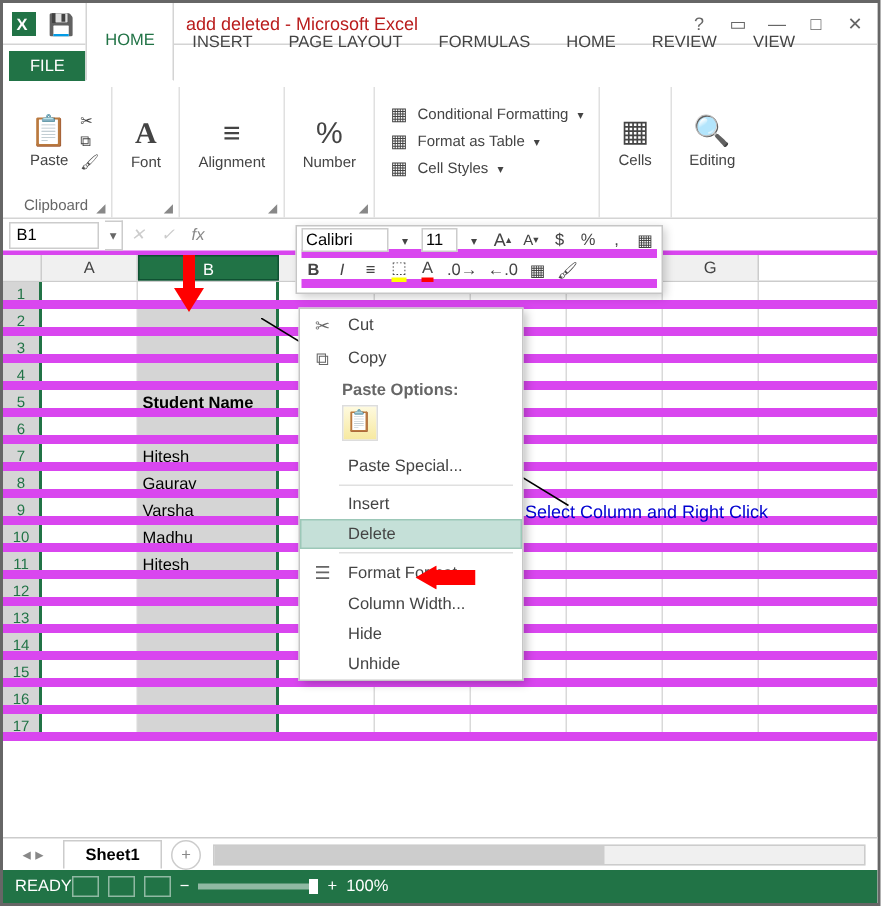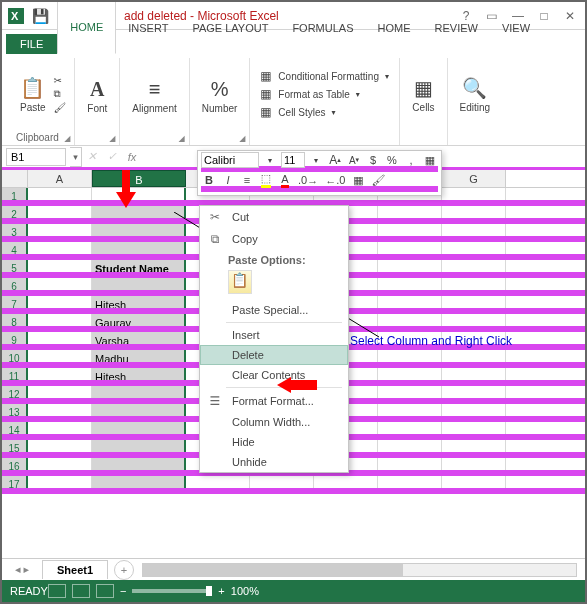--- a/index.html
+++ b/index.html
@@ -469,24 +469,20 @@
     </div>
   <div class="ctx-sep"></div>
   <div class="ctx-item">
       <span class="ci-icon"></span>
       <span>Insert</span>
     </div>
   <div class="ctx-item hover">
       <span class="ci-icon"></span>
       <span>Delete</span>
     </div>
-  <div class="ctx-item">
-      <span class="ci-icon"></span>
-      <span>Clear Contents</span>
-    </div>
   <div class="ctx-sep"></div>
   <div class="ctx-item">
       <span class="ci-icon">☰</span>
       <span>Format Format...</span>
     </div>
   <div class="ctx-item">
       <span class="ci-icon"></span>
       <span>Column Width...</span>
     </div>
   <div class="ctx-item">

